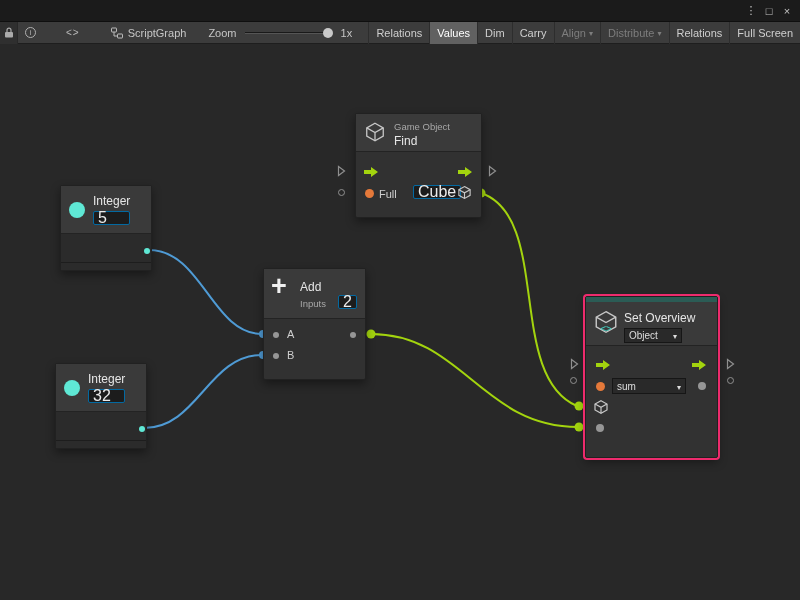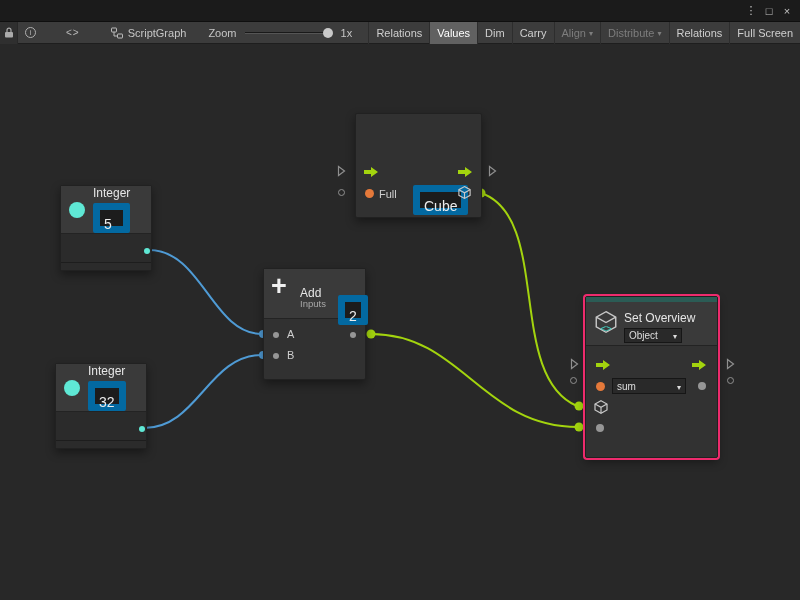--- a/index.html
+++ b/index.html
@@ -47,22 +47,22 @@
   .wires { position:absolute; top:0; left:0; }
   .wire { fill:none; stroke-width:2; stroke-linecap:round; }
 
   
   .node { position:absolute; background:#313131; border:1px solid #212121; border-radius:2px;
           box-shadow:0 4px 10px rgba(0,0,0,.4); font-size:11px; color:#ddd; }
   .node.selected { box-shadow:0 0 0 2px #ed2b6d, 0 4px 10px rgba(0,0,0,.4); }
   .n-title { font-size:12px; color:#e6e6e6; }
   .small-label { font-size:9.5px; color:#a8a8a8; }
   .row-label { position:absolute; font-size:11px; color:#cfcfcf; }
-  .nfield { background:#1c1c1c; border:7px solid #0369a1; border-radius:2px; color:#ececec;
-            font-size:14px; height:14px; line-height:12px; padding:8px 4px; display:inline-block;
+  .nfield { background:#1c1c1c; border:1px solid #0369a1; border-radius:2px; color:#ececec;
+            font-size:16px; height:14px; line-height:12px; padding:0 4px; display:inline-block;
             min-width:22px; }
   .ndrop { position:absolute; background:#292929; border:1px solid #161616; border-radius:0;
            font-size:10px; color:#ddd; display:flex; align-items:center;
            justify-content:space-between; padding:0 4px; }
   .dot { position:absolute; border-radius:50%; }
   .d-teal { background:#5fe8d5; } .d-orange { background:#e5793a; } .d-gray { background:#969696; }
   .c-outline { position:absolute; width:7px; height:7px; border:1px solid #8f8f8f;
                border-radius:50%; background:transparent; }
   .port-svg { position:absolute; }
   .teal-circle { width:16px; height:16px; border-radius:50%; background:#5fe8d5; flex:none; }
@@ -180,32 +180,40 @@
         </div>
       </div>
       <div class="int-body"></div>
       <div class="int-footer"></div>
       <span class="dot d-teal" style="left:83px;top:62px;width:6px;height:6px"></span>
     </div>
 
     <div class="node" style="left:263px;top:224px;width:103px;height:112px">
       <div class="add-header">
         <span class="plus-glyph">+</span>
-        <span class="abs n-title" style="left:36px;top:17px">Add</span>
+        <span class="abs n-title" style="left:36px;top:11px">Add</span>
         <span class="abs small-label" style="left:36px;top:29px">Inputs</span>
         <span class="abs nfield" style="left:74px;top:26px;min-width:14px">2</span>
       </div>
       <span class="dot d-gray" style="left:9px;top:63px;width:6px;height:6px"></span>
       <span class="row-label" style="left:23px;top:59px">A</span>
       <span class="dot d-gray" style="left:86px;top:63px;width:6px;height:6px"></span>
       <span class="dot d-gray" style="left:9px;top:84px;width:6px;height:6px"></span>
       <span class="row-label" style="left:23px;top:80px">B</span>
     </div>
 
     <div class="node" style="left:355px;top:69px;width:127px;height:105px">
+      <div class="find-header">
+        <svg class="abs" style="left:8px;top:7px" width="22" height="22" viewBox="0 0 24 24">
+          <path d="M12 2.5 L21 7.5 V16.5 L12 21.5 L3 16.5 V7.5 Z" stroke="#c8c8c8" stroke-width="1.4" fill="none"></path>
+          <path d="M3 7.5 L12 12.5 L21 7.5 M12 12.5 V21.5" stroke="#c8c8c8" stroke-width="1.4" fill="none"></path>
+        </svg>
+        <span class="abs small-label" style="left:38px;top:7px">Game Object</span>
+        <span class="abs n-title" style="left:38px;top:20px;font-size:12px">Find</span>
+      </div>
       <svg class="port-svg" style="left:8px;top:52px" width="15" height="12" viewBox="0 0 15 12">
         <path d="M0 4 H7 V1 L14 6 L7 11 V8 H0 Z" fill="#a3d40e"></path>
       </svg>
       <svg class="port-svg" style="left:102px;top:52px" width="15" height="12" viewBox="0 0 15 12">
         <path d="M0 4 H7 V1 L14 6 L7 11 V8 H0 Z" fill="#a3d40e"></path>
       </svg>
       <span class="dot d-orange" style="left:9px;top:75px;width:9px;height:9px"></span>
       <span class="row-label" style="left:23px;top:74px">Full</span>
       <span class="abs nfield" style="left:57px;top:71px;min-width:38px">Cube</span>
       <svg class="abs" style="left:101px;top:71px" width="15" height="15" viewBox="0 0 24 24">

